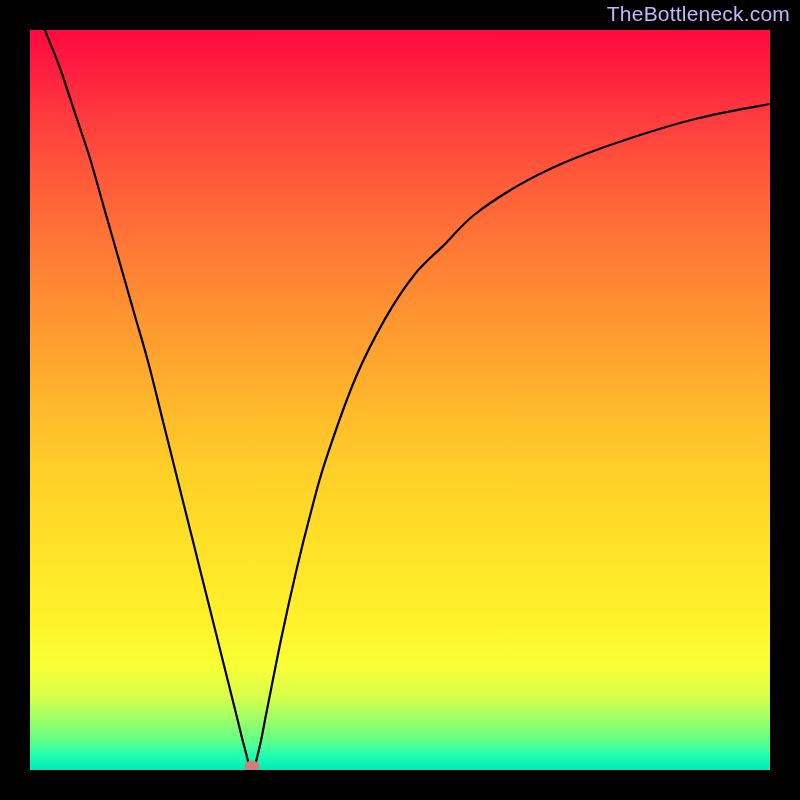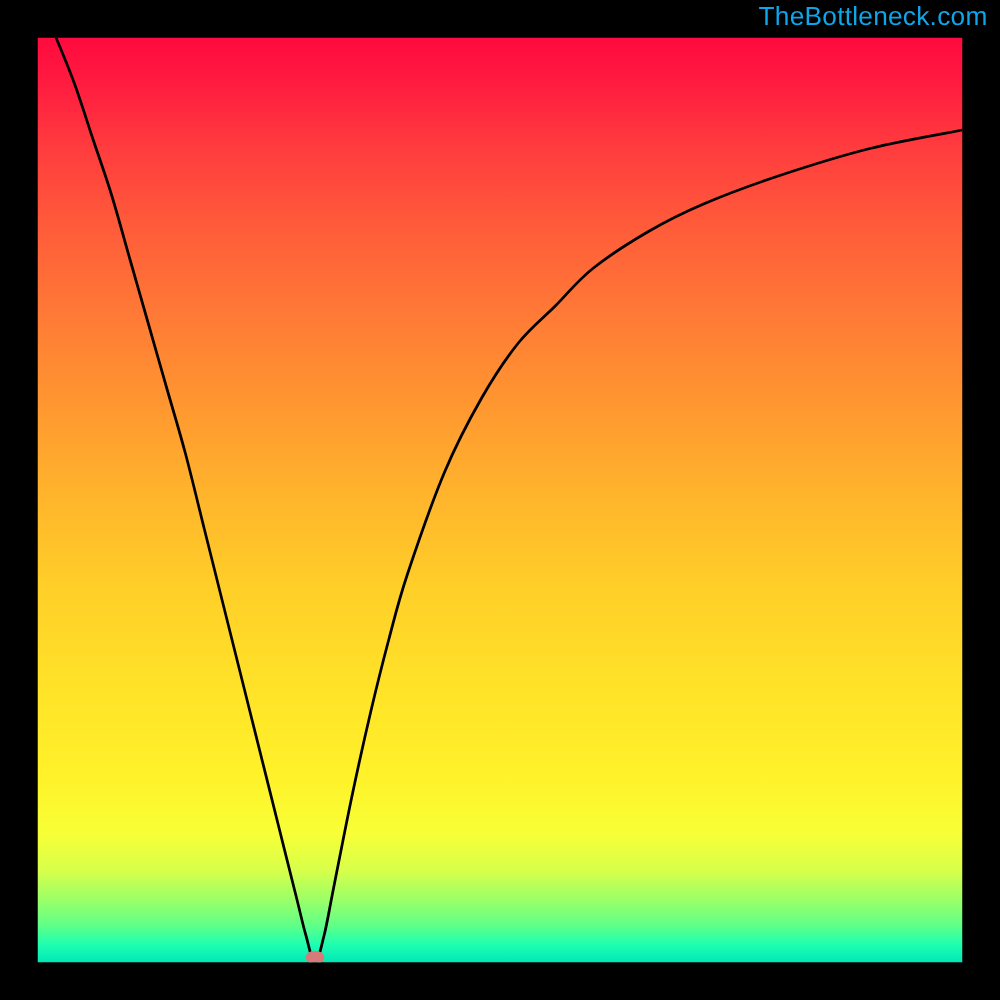--- a/index.html
+++ b/index.html
@@ -61,21 +61,21 @@
     stroke-linejoin: round;
   }
   .marker {
     fill: #d87a7a;
     stroke: #d87a7a;
   }
   .watermark {
     position: absolute;
     top: 2px;
     right: 10px;
-    color: #0ea5e9;
+    color: #c4b5fd;
     font-size: 21px;
     font-weight: 500;
     letter-spacing: 0.2px;
     user-select: none;
   }
 </style>
 </head>
 <body>
 
 <div class="frame">

